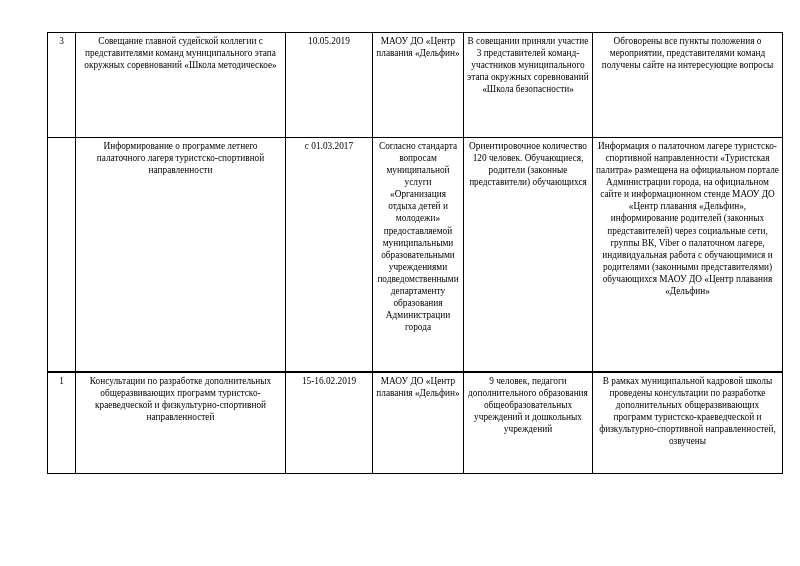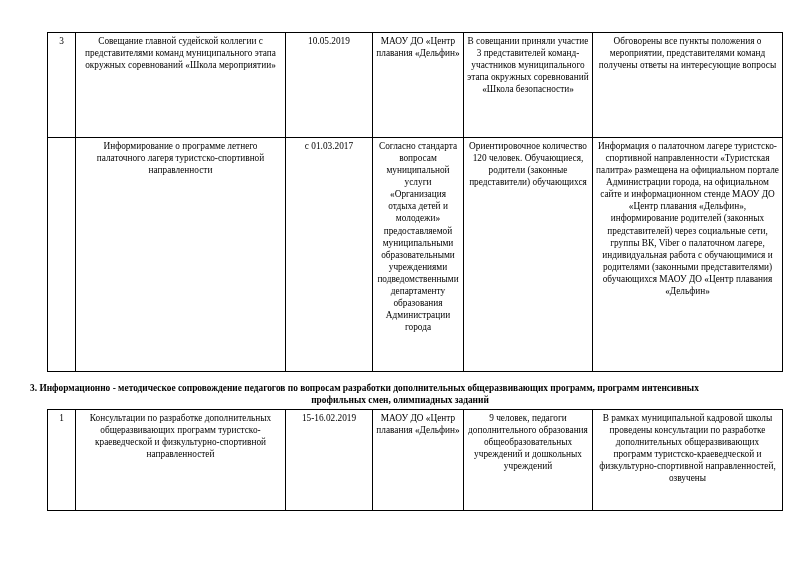--- a/index.html
+++ b/index.html
@@ -87,41 +87,37 @@
         <col class="c-num">
           <col class="c-name">
           <col class="c-date">
         <col class="c-place">
           <col class="c-count">
           <col class="c-info">
       </colgroup>
       <tbody>
         <tr class="row1">
           <td>3</td>
-          <td>Совещание главной судейской коллегии с представителями команд муниципального этапа окружных соревнований «Школа мероприятии»</td>
+          <td>Совещание главной судейской коллегии с представителями команд муниципального этапа окружных соревнований «Школа методическое»</td>
           <td>10.05.2019</td>
           <td>МАОУ ДО «Центр плавания «Дельфин»</td>
           <td>В совещании приняли участие 3 представителей команд-участников муниципального этапа окружных соревнований «Школа безопасности»</td>
-          <td>Обговорены все пункты положения о мероприятии, представителями команд получены ответы на интересующие вопросы</td>
+          <td>Обговорены все пункты положения о мероприятии, представителями команд получены сайте на интересующие вопросы</td>
         </tr>
         <tr class="row2">
           <td></td>
           <td>Информирование о программе летнего палаточного лагеря туристско-спортивной направленности</td>
           <td>с 01.03.2017</td>
           <td>Согласно стандарта вопросам муниципальной услуги «Организация отдыха детей и молодежи» предоставляемой муниципальными образовательными учреждениями подведомственными департаменту образования Администрации города</td>
           <td>Ориентировочное количество 120 человек. Обучающиеся, родители (законные представители) обучающихся</td>
           <td>Информация о палаточном лагере туристско-спортивной направленности «Туристская палитра» размещена на официальном портале Администрации города, на официальном сайте и информационном стенде МАОУ ДО «Центр плавания «Дельфин», информирование родителей (законных представителей) через социальные сети, группы ВК, Viber о палаточном лагере, индивидуальная работа с обучающимися и родителями (законными представителями) обучающихся МАОУ ДО «Центр плавания «Дельфин»</td>
         </tr>
       </tbody>
     </table>
 
-    <div class="section-heading">
-      <span class="line1">3. Информационно - методическое сопровождение педагогов по вопросам разработки дополнительных общеразвивающих программ, программ интенсивных</span>
-      <span class="line2">профильных смен, олимпиадных заданий</span>
-    </div>
 
     <table class="doc-table">
       <colgroup>
         <col class="c-num">
           <col class="c-name">
           <col class="c-date">
         <col class="c-place">
           <col class="c-count">
           <col class="c-info">
       </colgroup>

